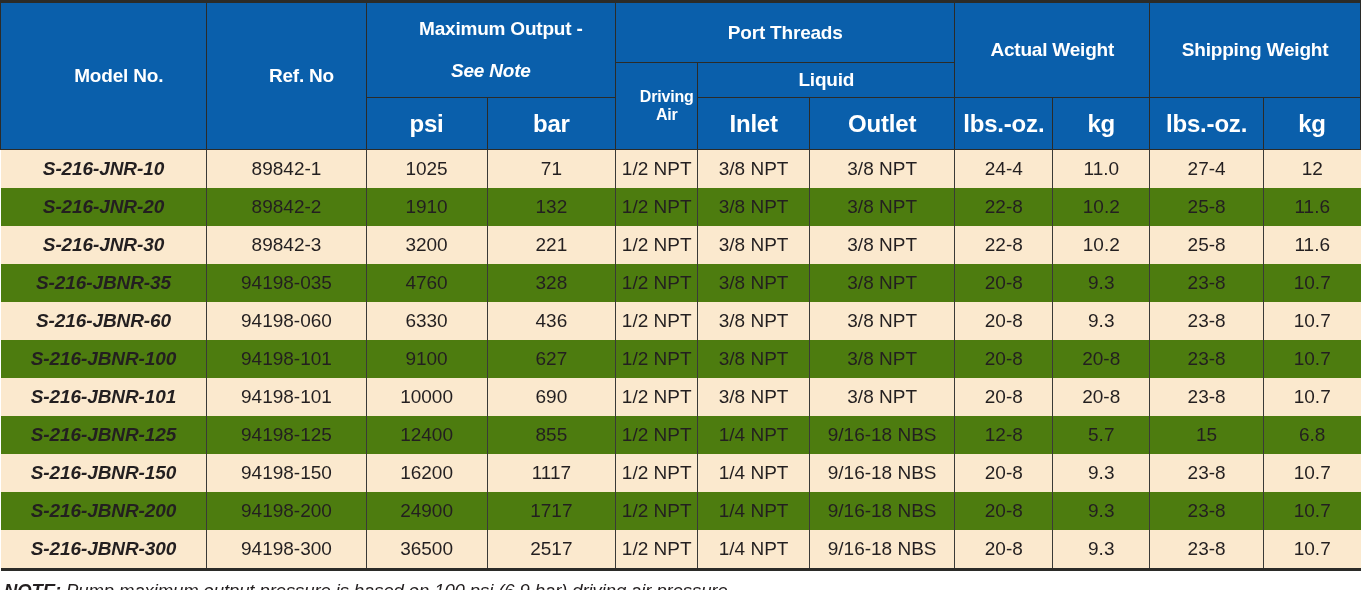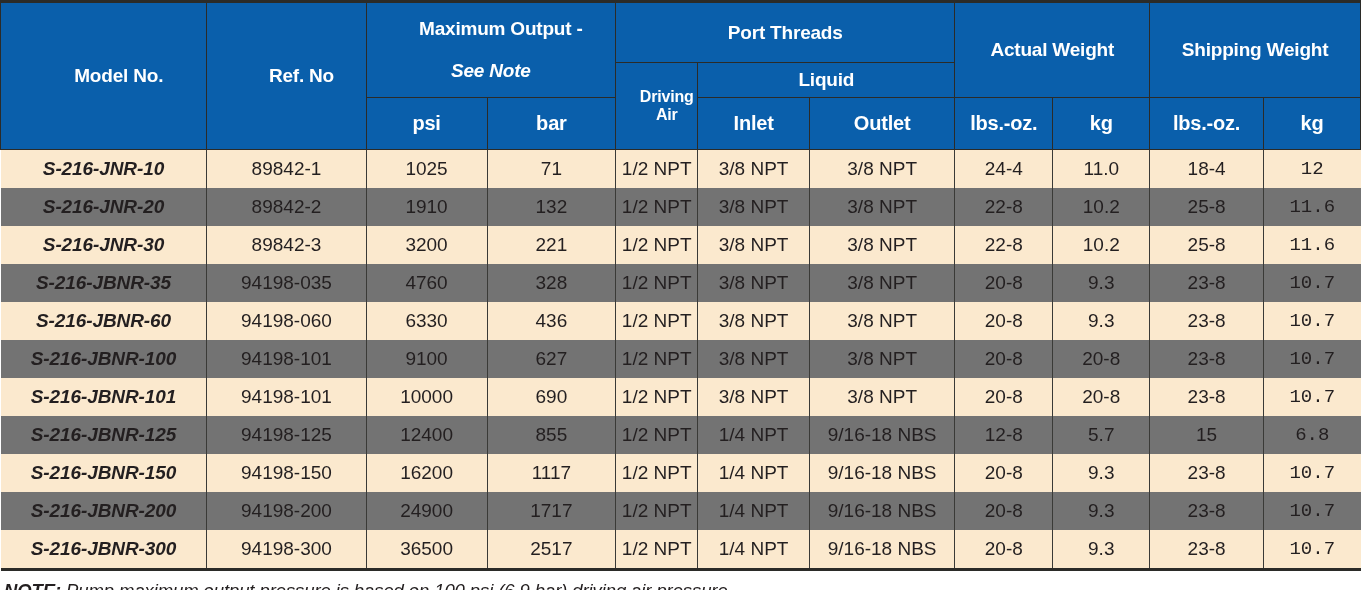--- a/index.html
+++ b/index.html
@@ -41,21 +41,21 @@
     padding: 0 2px;
   }
   thead th.h-tall {
     font-size: 19px;
     padding-left: 32px;
   }
   thead th.h-group {
     font-size: 19px;
   }
   thead th.h-unit {
-    font-size: 20px;
+    font-size: 24px;
   }
   thead th.h-sub {
     font-size: 16px;
     line-height: 1.12;
   }
   .hdr-line1 {
     display: block;
     margin-left: 20px;
   }
   .hdr-note {
@@ -79,32 +79,31 @@
     color: #231f20;
     border-left: 1.5px solid #3a3a37;
     border-right: 1.5px solid #3a3a37;
     padding: 0 2px;
     white-space: nowrap;
   }
   tbody tr.shade td {
     background: #fbe9ce;
   }
   tbody tr.plain td {
-    background: #737373;
+    background: #4d7c0f;
   }
   tbody td.model {
     font-weight: bold;
     font-size: 19px;
     letter-spacing: -0.1px;
     border-left: none;
     font-style: italic;
   }
   tbody td.last-col {
     border-right: none;
-    font-family: Liberation Mono, monospace;
   }
 
   
   .footnote {
     font-size: 18.5px;
     font-style: italic;
     color: #231f20;
     padding: 9px 0 0 4px;
     letter-spacing: -0.1px;
     white-space: nowrap;
@@ -171,21 +170,21 @@
         <tr class="shade">
           <td class="model">S-216-JNR-10</td>
           <td>89842-1</td>
           <td>1025</td>
           <td>71</td>
           <td>1/2 NPT</td>
           <td>3/8 NPT</td>
           <td>3/8 NPT</td>
           <td>24-4</td>
           <td>11.0</td>
-          <td>18-4</td>
+          <td>27-4</td>
           <td class="last-col">12</td>
         </tr>
         <tr class="plain">
           <td class="model">S-216-JNR-20</td>
           <td>89842-2</td>
           <td>1910</td>
           <td>132</td>
           <td>1/2 NPT</td>
           <td>3/8 NPT</td>
           <td>3/8 NPT</td>

